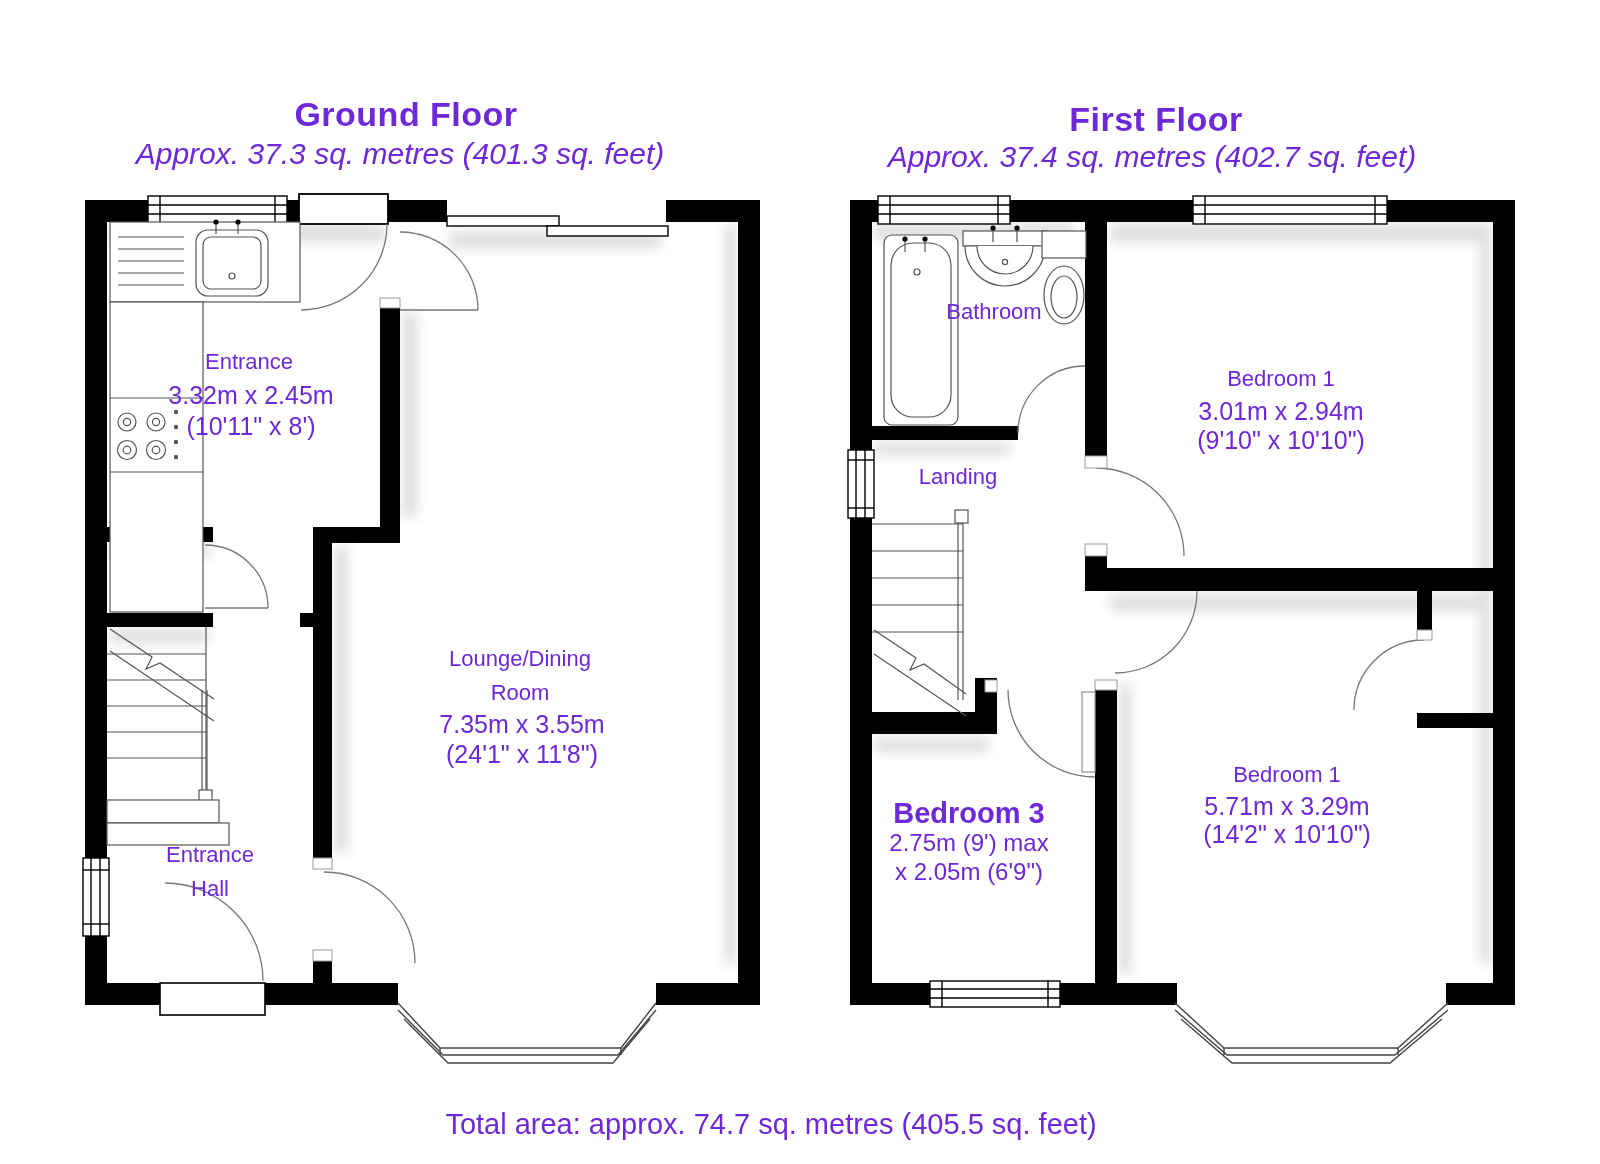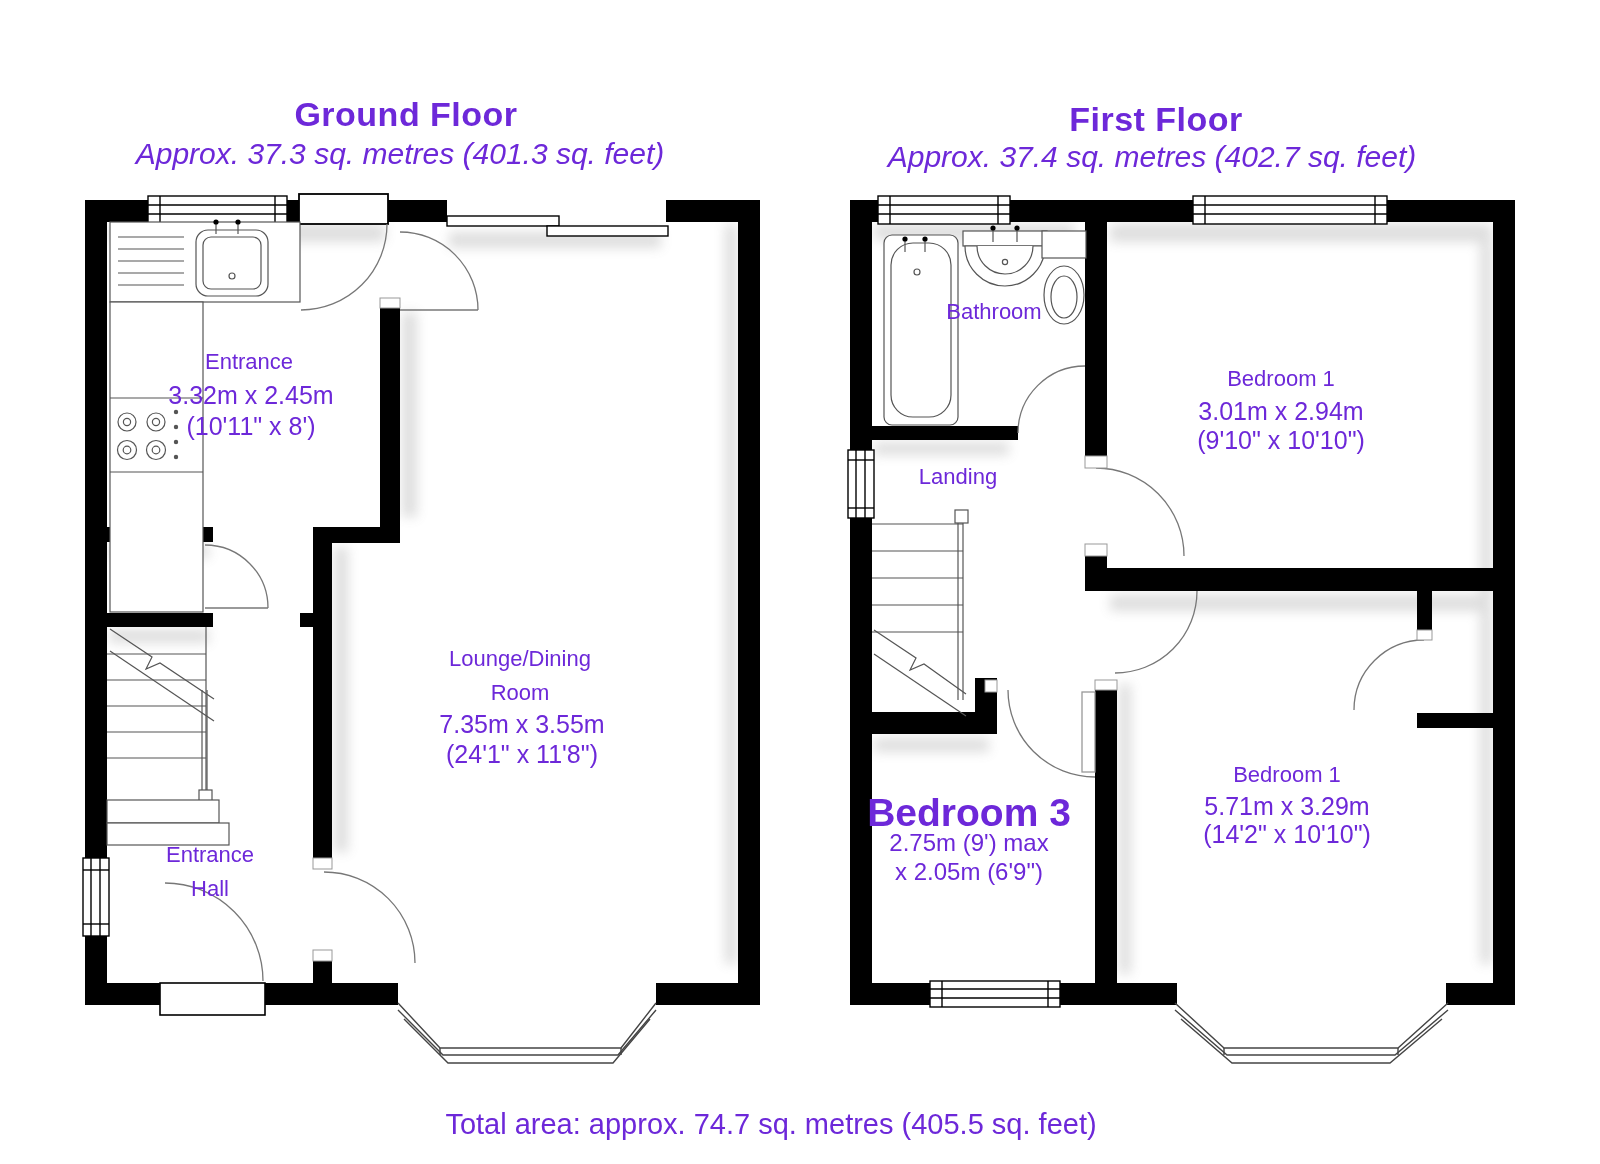--- a/index.html
+++ b/index.html
@@ -4,21 +4,21 @@
 <style>
   html,body{margin:0;padding:0;background:#fff;}
   body{width:1600px;height:1164px;position:relative;overflow:hidden;
        font-family:"Liberation Sans", sans-serif;color:#111;}
   .plan{position:absolute;}
   .lbl{position:absolute;transform:translate(-50%,-50%);white-space:nowrap;
        text-align:center;color:#6d28d9;}
   .t-title{font-size:34px;font-weight:bold;letter-spacing:.5px;}
   .t-sub{font-size:30px;font-style:italic;}
   .t-room{font-size:22px;font-weight:normal;}
-  .t-room-sm{font-size:39px;font-weight:bold;}
+  .t-room-sm{font-size:29px;font-weight:bold;}
   .t-dim{font-size:25px;}
   .t-dim-sm{font-size:24px;}
   .t-foot{font-size:29px;}
   svg{display:block;}
 </style>
 </head>
 <body>
 
 <div class="plan" style="left:80px;top:190px;width:690px;height:890px;">
 <svg width="690" height="890" viewBox="80 190 690 890">

